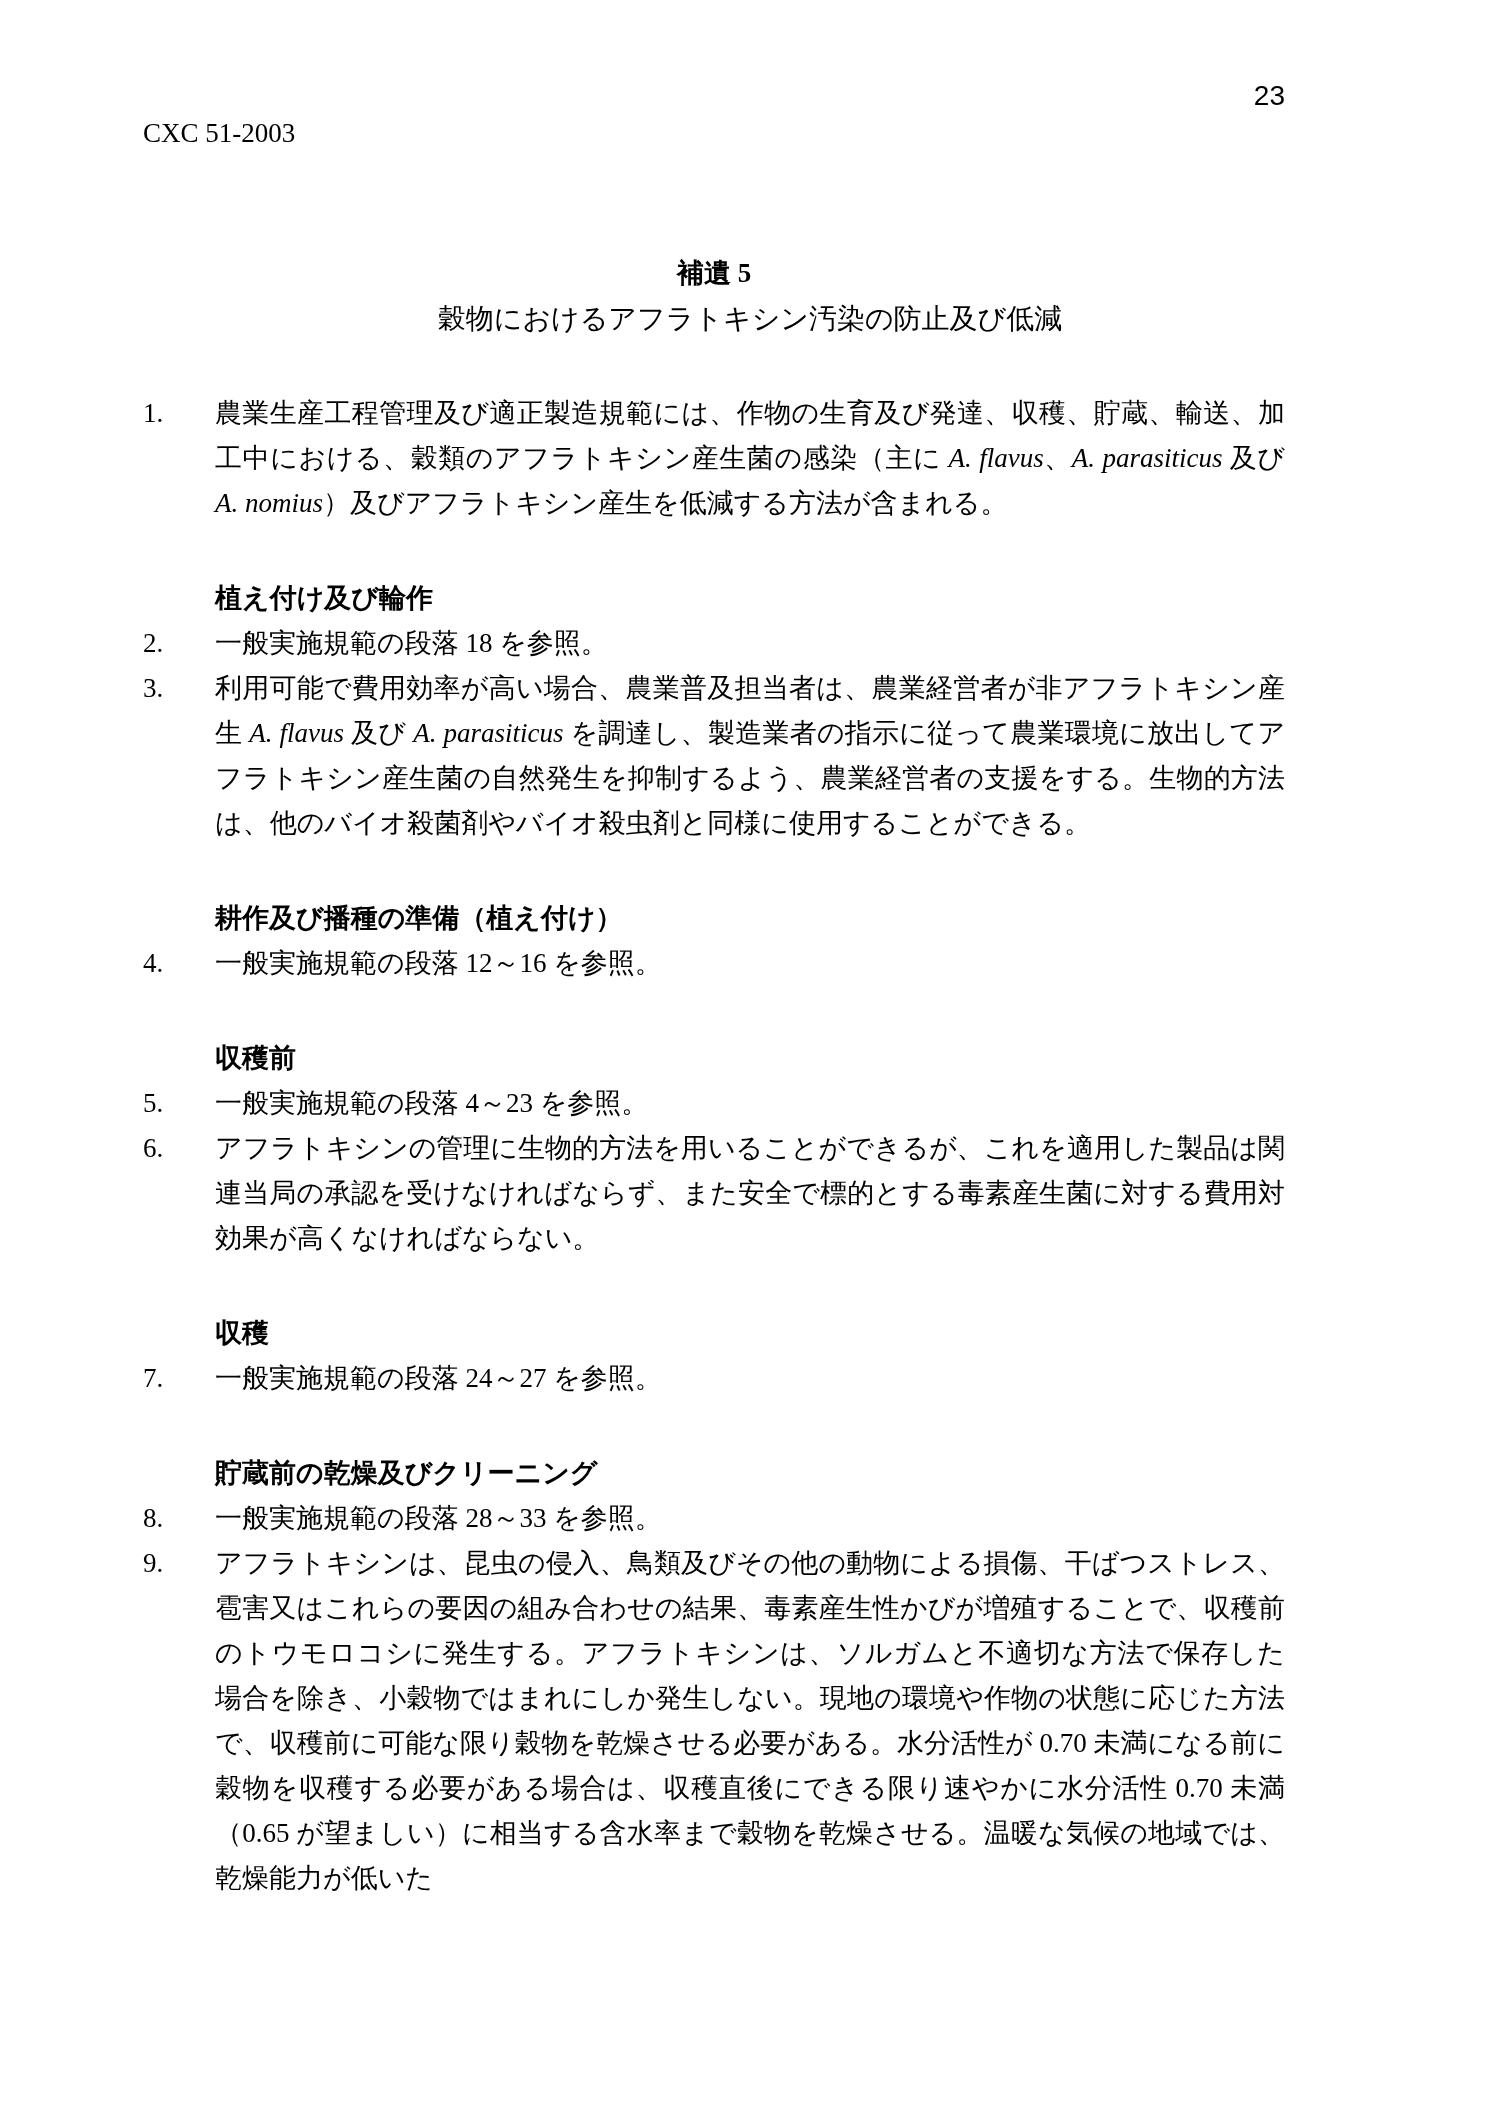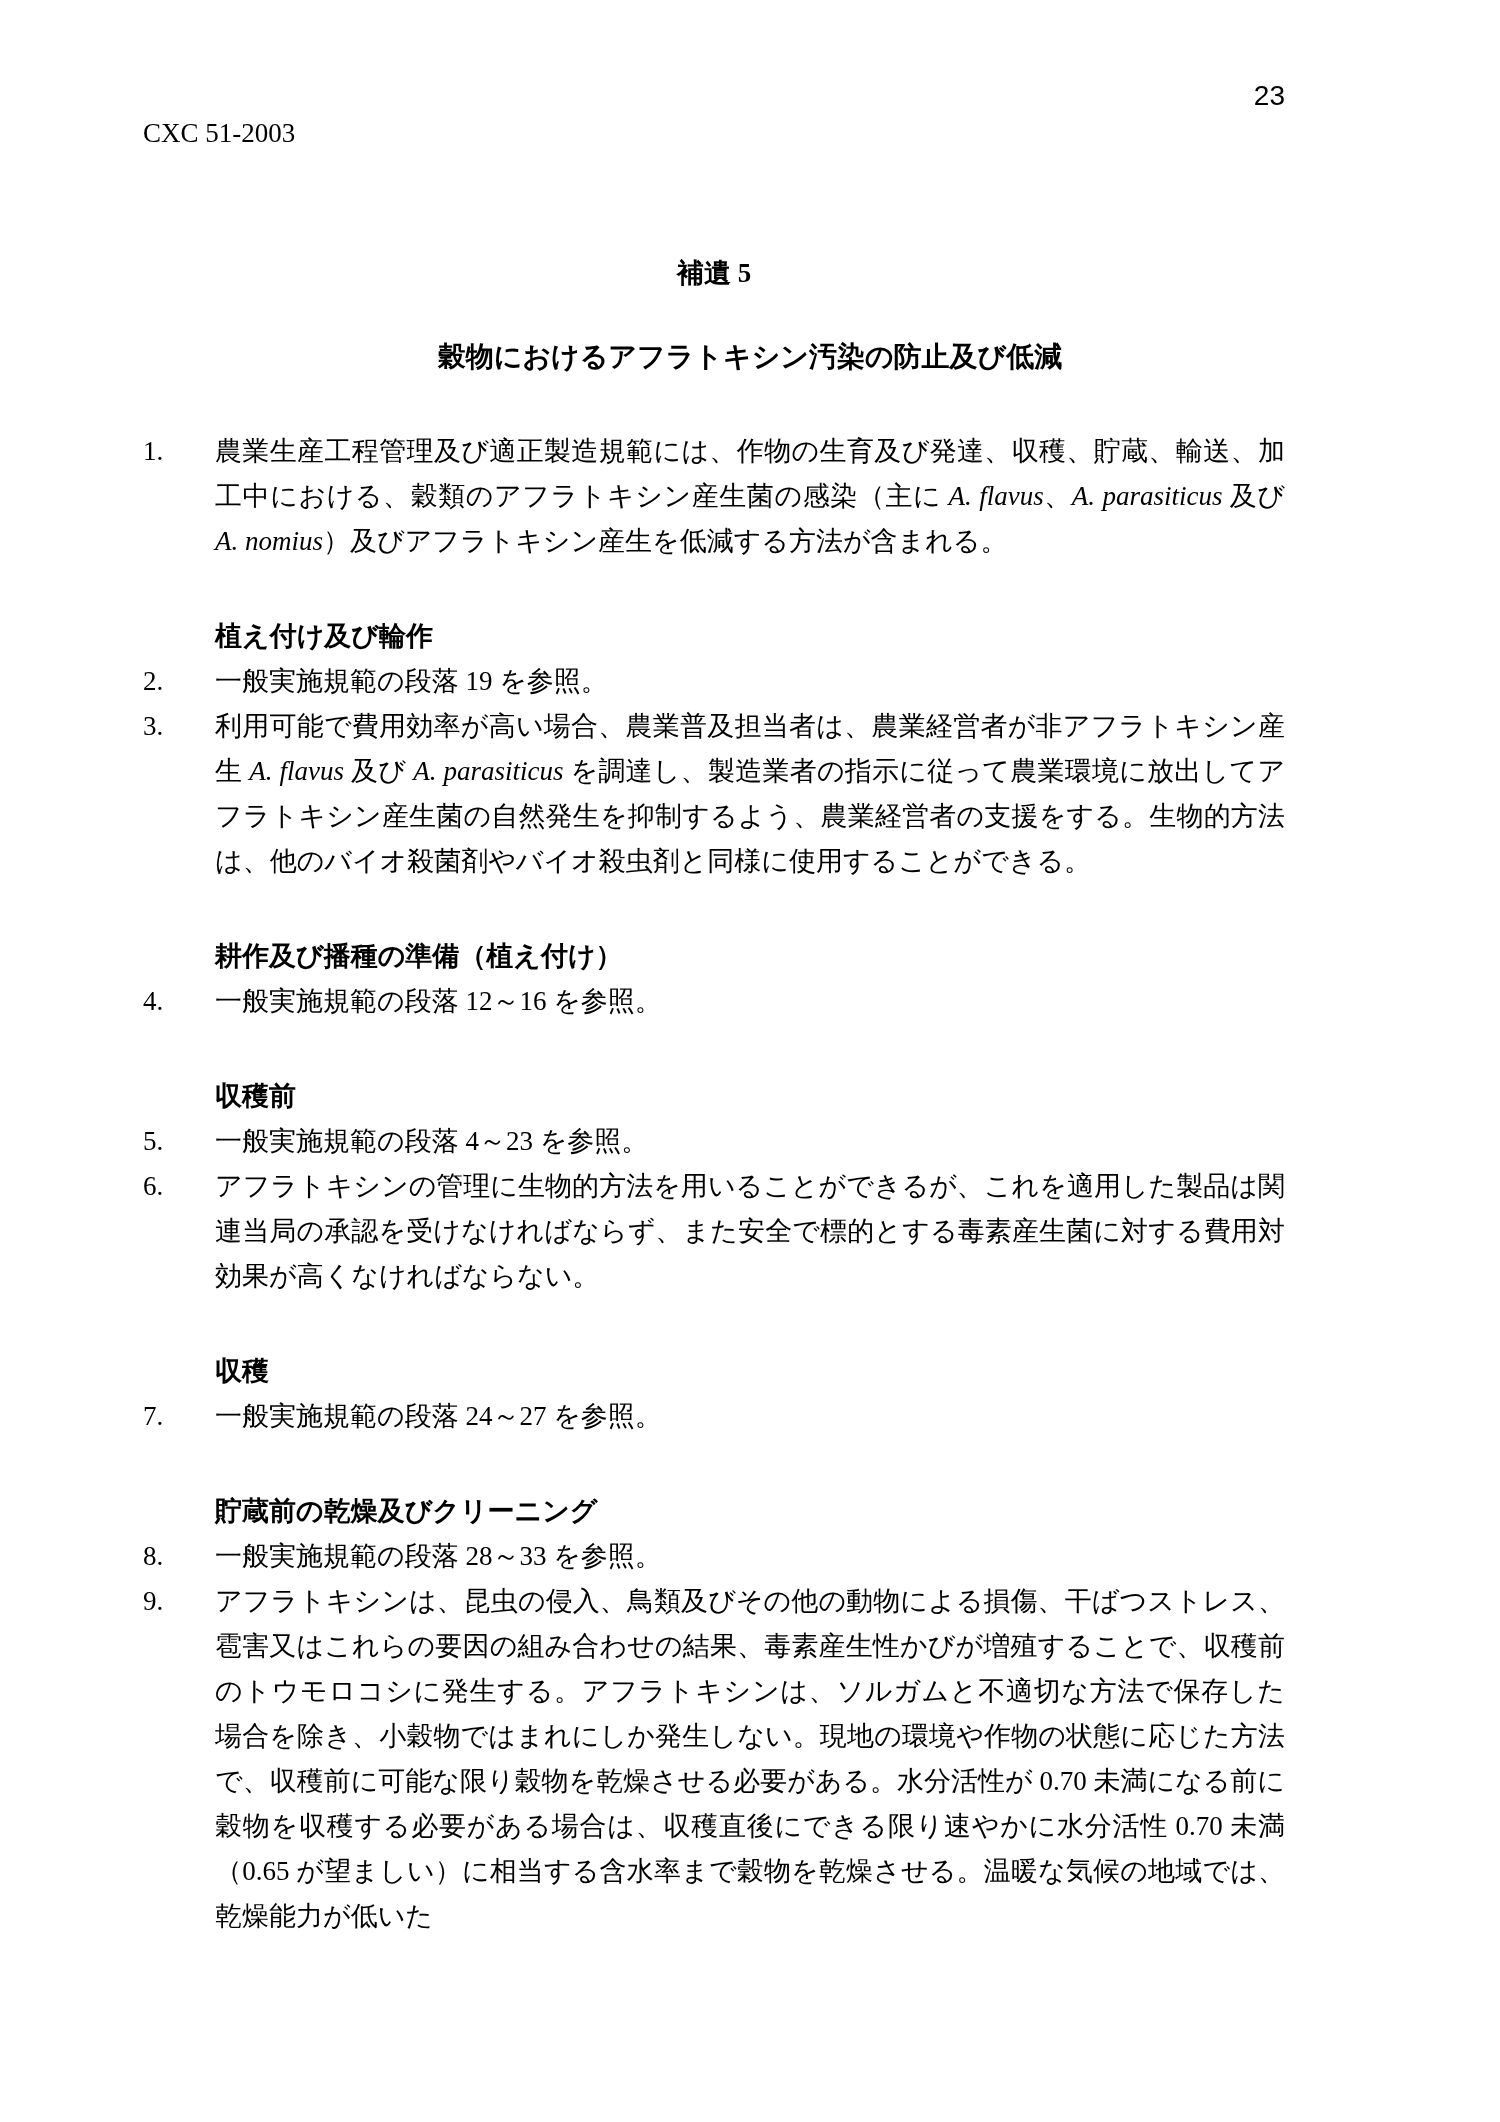--- a/index.html
+++ b/index.html
@@ -28,23 +28,22 @@
     font-size: 27px;
     line-height: 45px;
   }
   .supplement {
     text-align: center;
     font-weight: bold;
   }
   .title-line {
     padding-left: 72px;
     text-align: center;
-    font-weight: bold;
+    font-weight: normal;
     font-size: 28px;
-    margin-top: 38px;
   }
   .heading {
     padding-left: 72px;
     font-weight: bold;
     margin-top: 50px;
   }
   .item { display: flex; }
   .item.after-title { margin-top: 50px; }
   .item .num {
     flex: 0 0 72px;
@@ -65,21 +64,21 @@
   <div class="supplement">補遺 5</div>
   <div class="title-line">穀物におけるアフラトキシン汚染の防止及び低減</div>
   <div id="sections">
       <div class="item after-title">
         <span class="num">1.</span>
         <div class="body">農業生産工程管理及び適正製造規範には、作物の生育及び発達、収穫、貯蔵、輸送、加工中における、穀類のアフラトキシン産生菌の感染（主に <i>A. flavus</i>、<i>A. parasiticus</i> 及び <i>A. nomius</i>）及びアフラトキシン産生を低減する方法が含まれる。</div>
       </div>
       <div class="heading">植え付け及び輪作</div>
       <div class="item">
         <span class="num">2.</span>
-        <div class="body">一般実施規範の段落 19 を参照。</div>
+        <div class="body">一般実施規範の段落 18 を参照。</div>
       </div>
       <div class="item">
         <span class="num">3.</span>
         <div class="body">利用可能で費用効率が高い場合、農業普及担当者は、農業経営者が非アフラトキシン産生 <i>A. flavus</i> 及び <i>A. parasiticus</i> を調達し、製造業者の指示に従って農業環境に放出してアフラトキシン産生菌の自然発生を抑制するよう、農業経営者の支援をする。生物的方法は、他のバイオ殺菌剤やバイオ殺虫剤と同様に使用することができる。</div>
       </div>
       <div class="heading">耕作及び播種の準備（植え付け）</div>
       <div class="item">
         <span class="num">4.</span>
         <div class="body">一般実施規範の段落 12～16 を参照。</div>
       </div>

